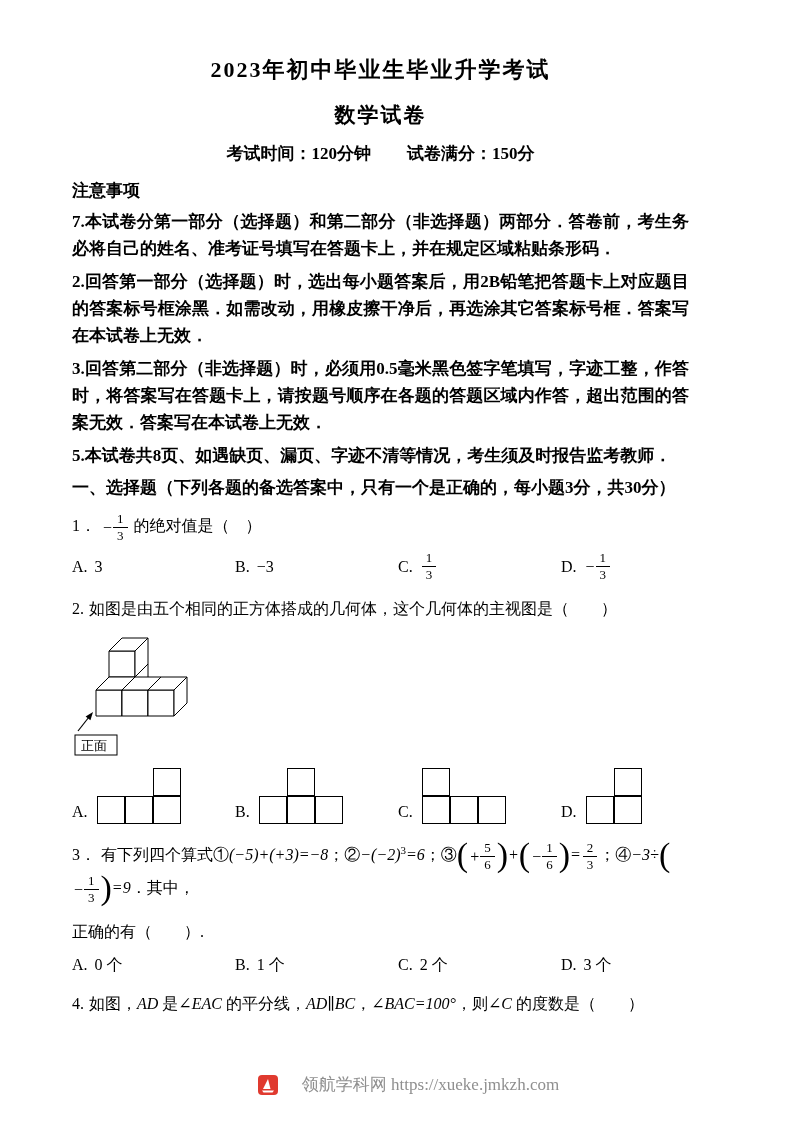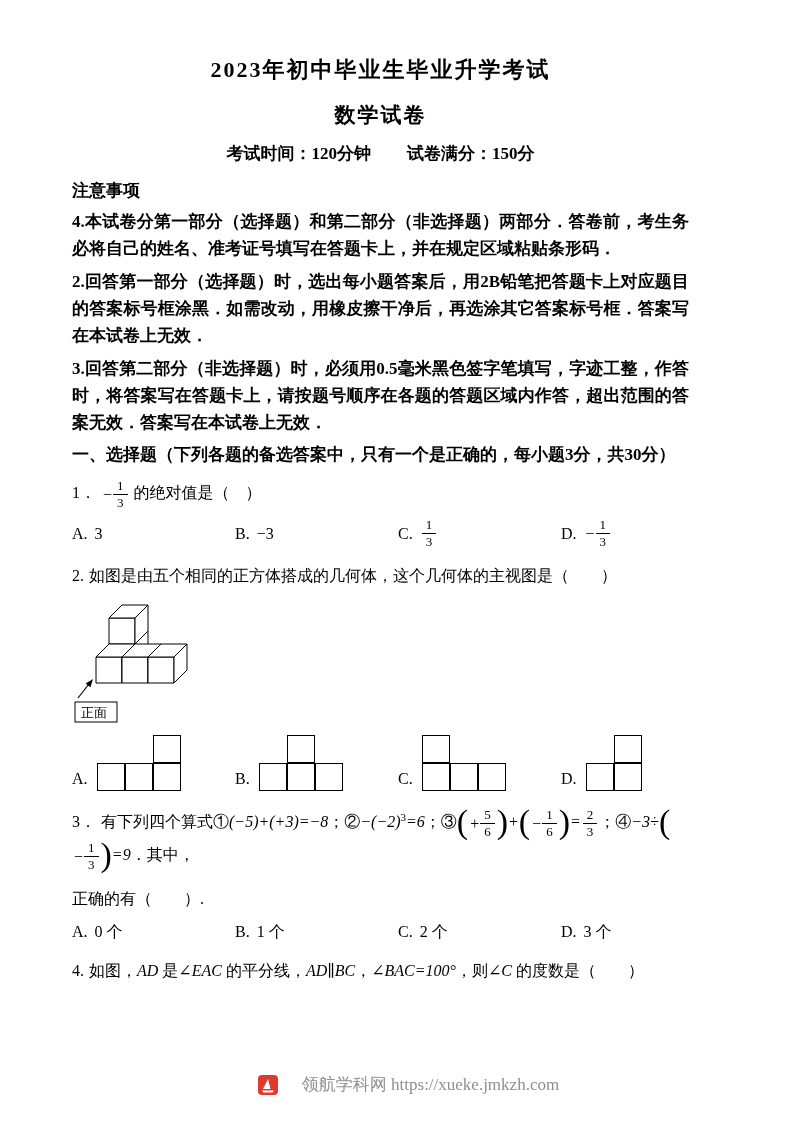--- a/index.html
+++ b/index.html
@@ -42,23 +42,24 @@
 
   <h1 class="title">2023年初中毕业生毕业升学考试</h1>
   <h2 class="subtitle">数学试卷</h2>
 
   <div class="info">
     <span>考试时间：120分钟</span>
     <span>试卷满分：150分</span>
   </div>
 
   <div class="notice-h">注意事项</div>
-  <p class="notice-item">4.本试卷分第一部分（选择题）和第二部分（非选择题）两部分．答卷前，考生务必将自己的姓名、准考证号填写在答题卡上，并在规定区域粘贴条形码．</p>
+  <p class="notice-item">7.本试卷分第一部分（选择题）和第二部分（非选择题）两部分．答卷前，考生务必将自己的姓名、准考证号填写在答题卡上，并在规定区域粘贴条形码．</p>
   <p class="notice-item">2.回答第一部分（选择题）时，选出每小题答案后，用2B铅笔把答题卡上对应题目的答案标号框涂黑．如需改动，用橡皮擦干净后，再选涂其它答案标号框．答案写在本试卷上无效．</p>
   <p class="notice-item">3.回答第二部分（非选择题）时，必须用0.5毫米黑色签字笔填写，字迹工整，作答时，将答案写在答题卡上，请按题号顺序在各题的答题区域内作答，超出范围的答案无效．答案写在本试卷上无效．</p>
+  <p class="notice-item">5.本试卷共8页、如遇缺页、漏页、字迹不清等情况，考生须及时报告监考教师．</p>
 
   <div class="instruction">一、选择题（下列各题的备选答案中，只有一个是正确的，每小题3分，共30分）</div>
 
   <p class="stem">
     <span class="qnum">1．</span><span><span class="frac">
           <span class="frac-sign">−</span>
           <span class="stack">
             <span class="num">1</span>
             <span class="den">3</span>
           </span>

